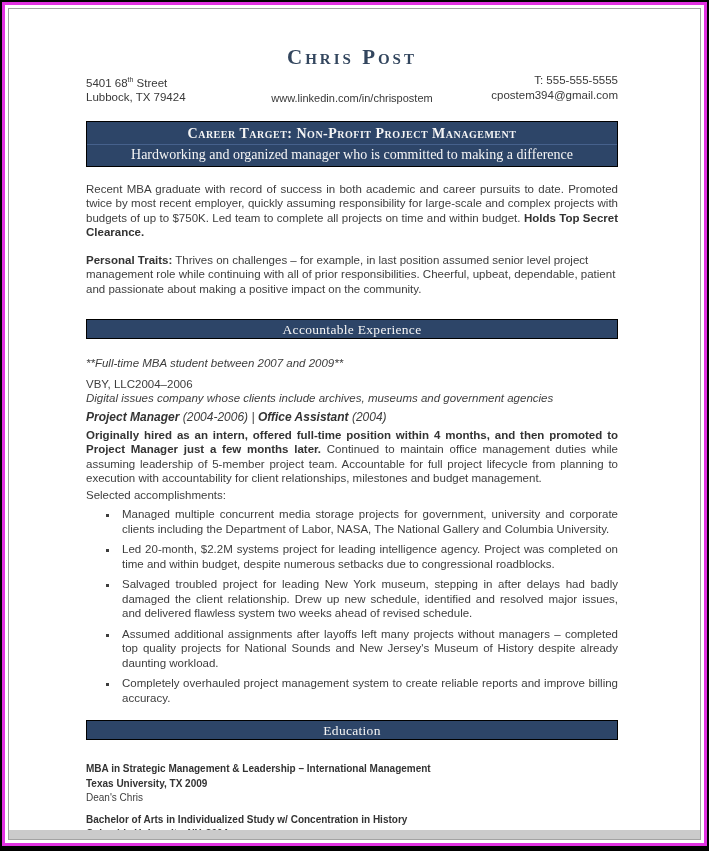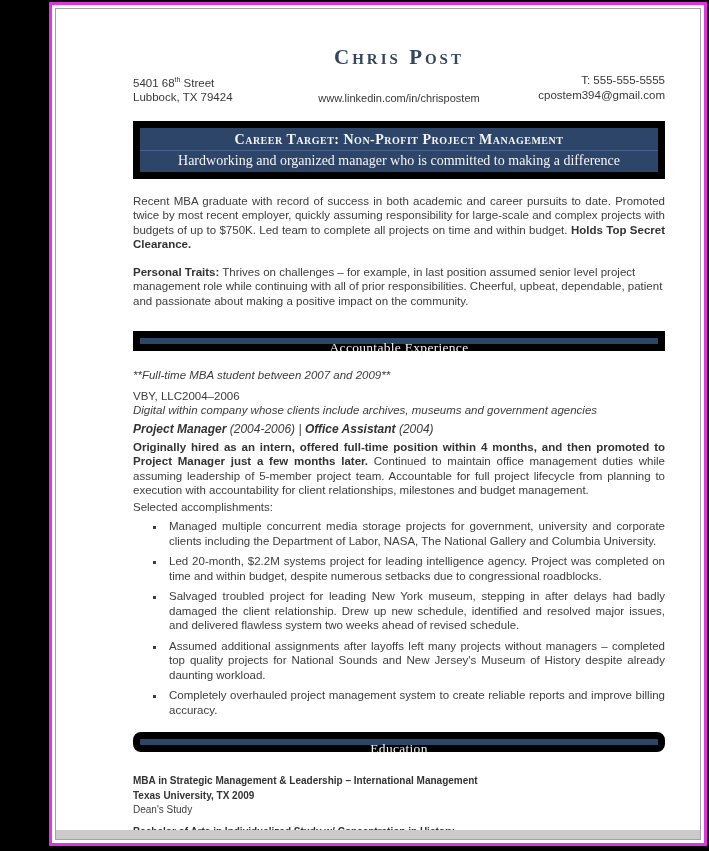--- a/index.html
+++ b/index.html
@@ -2,21 +2,21 @@
 <html><head>
 <meta charset="utf-8">
 <style>
   html,body { margin:0; padding:0; background:#000; }
   .frame {
     position:relative; width:709px; height:851px; box-sizing:border-box;
     background:#000; padding:2px 2px 5px 2px;
   }
   .magenta-border {
     height:100%; box-sizing:border-box;
-    border:3px solid #e233e2; background:#ffffff; padding:3px;margin-left:47px;
+    border:3px solid #e233e2; background:#ffffff; padding:3px;
   }
   .page {
     position:relative; height:100%; box-sizing:border-box;
     border:1px solid #a3a3a3; background:#ffffff; overflow:hidden;
     font-family:"Liberation Sans", sans-serif; color:#3d3d3d;
   }
   .content { margin-left:77px; width:532px; padding-top:36px; }
 
   .name {
     margin:0; text-align:center;
@@ -29,37 +29,37 @@
     margin-top:4px; display:grid; grid-template-columns:160px 1fr 160px;
     font-size:11px; line-height:14px; color:#383838;
   }
   .contact-left { text-align:left; }
   .contact-center { text-align:center; align-self:end; }
   .contact-right { text-align:right; }
   sup { font-size:7px; }
 
   .banner {
     background:#2d4568; color:#f5f5f5; text-align:center;
-    border:7px solid #000000; box-sizing:border-box;
+    border:1px solid #000000; box-sizing:border-box;
     font-family:"Liberation Serif", serif;
   }
   .banner.career { margin-top:16px; }
   .banner-title {
     font-variant:small-caps; font-weight:600; font-size:14px;
     line-height:20px; padding-top:2px; letter-spacing:0.5px;
   }
   .banner-subtitle {
     font-size:14px; line-height:19px; padding-bottom:2px;
     border-top:1px solid #46618c;
   }
   .banner.section {
     height:20px; line-height:19px; font-size:13.5px; letter-spacing:0.3px;
   }
   .banner.section.exp { margin-top:23px; }
-  .banner.section.edu-b { margin-top:15px;border-radius:8px; }
+  .banner.section.edu-b { margin-top:15px; }
 
   p, .line { margin:0; font-size:11.5px; line-height:14.5px; }
   .justify { text-align:justify; }
   b { color:#333; }
   .summary { margin-top:15px; }
   .traits  { margin-top:13px; }
 
   .note { margin-top:17px; font-style:italic; }
   .company-row {
     margin-top:6px; display:flex; justify-content:flex-start;
@@ -122,42 +122,42 @@
 
         <div class="banner section exp"><span>Accountable Experience</span></div>
 
         <p class="note">**Full-time MBA student between 2007 and 2009**</p>
 
         <div class="company-row">
           <span>VBY, LLC</span>
           <span>2004–2006</span>
         </div>
 
-        <p class="company-desc">Digital within company whose clients include archives, museums and government agencies</p>
+        <p class="company-desc">Digital issues company whose clients include archives, museums and government agencies</p>
 
         <p class="role-line"><b>Project Manager</b><span> (2004-2006) | </span><b>Office Assistant</b><span> (2004)</span></p>
 
         <p class="exp-para justify"><b>Originally hired as an intern, offered full-time position within 4 months, and then promoted to Project Manager just a few months later.</b><span> Continued to maintain office management duties while assuming leadership of 5-member project team. Accountable for full project lifecycle from planning to execution with accountability for client relationships, milestones and budget management.</span></p>
 
         <p class="accomp-label">Selected accomplishments:</p>
 
         <ul class="bullets">
           <li>Managed multiple concurrent media storage projects for government, university and corporate clients including the Department of Labor, NASA, The National Gallery and Columbia University.</li>
           <li>Led 20-month, $2.2M systems project for leading intelligence agency. Project was completed on time and within budget, despite numerous setbacks due to congressional roadblocks.</li>
           <li>Salvaged troubled project for leading New York museum, stepping in after delays had badly damaged the client relationship. Drew up new schedule, identified and resolved major issues, and delivered flawless system two weeks ahead of revised schedule.</li>
           <li>Assumed additional assignments after layoffs left many projects without managers – completed top quality projects for National Sounds and New Jersey's Museum of History despite already daunting workload.</li>
           <li>Completely overhauled project management system to create reliable reports and improve billing accuracy.</li>
         </ul>
 
         <div class="banner section edu-b"><span>Education</span></div>
 
         <div class="edu-block first">
           <div class="edu-bold">MBA in Strategic Management &amp; Leadership – International Management</div>
           <div class="edu-bold">Texas University, TX 2009</div>
-          <div>Dean's Study</div>
+          <div>Dean's Chris</div>
         </div>
 
         <div class="edu-block second">
           <div class="edu-bold">Bachelor of Arts in Individualized Study w/ Concentration in History</div>
           <div class="edu-bold">Columbia University, NY, 2004</div>
 
         </div>
 
       </div>
       <div class="bottom-strip"></div>

